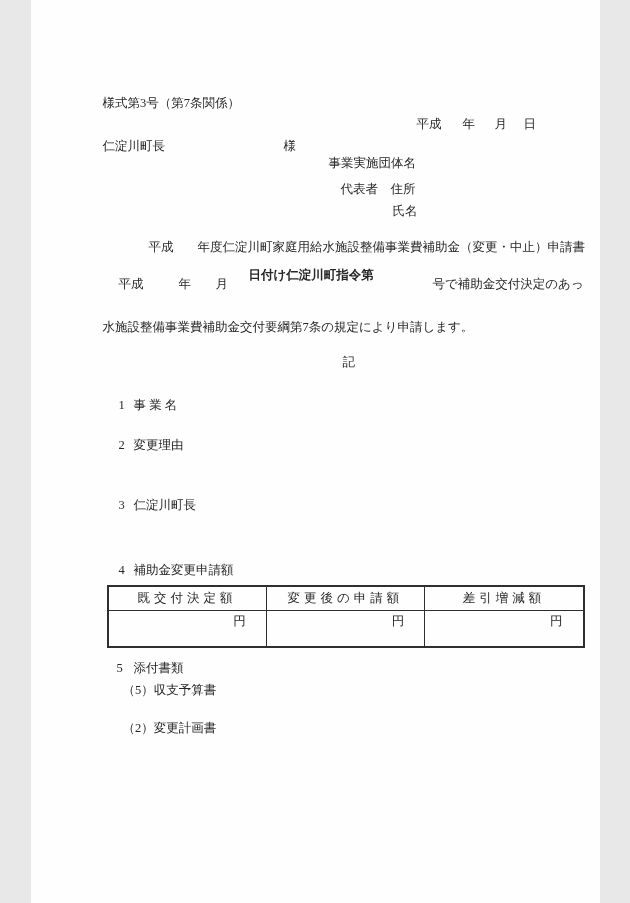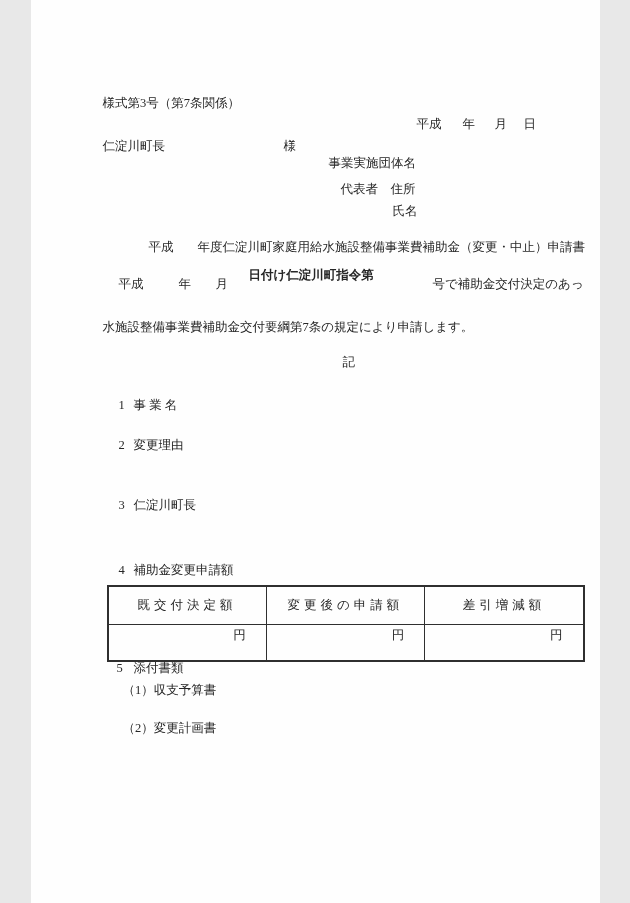--- a/index.html
+++ b/index.html
@@ -29,21 +29,21 @@
     border: 1px solid #2f2f2f;
     font-weight: normal;
     font-size: 12.5px;
     color: #262626;
     font-family: "Liberation Serif", "DejaVu Serif", serif;
   }
   table.amount-table th {
     height: 21px;
     text-align: center;
     letter-spacing: 4px;
-    padding: 8px;
+    padding: 1px;
   }
   table.amount-table td {
     height: 32px;
     text-align: right;
     vertical-align: top;
     padding: 3px 20px 0 0;
   }
 </style>
 </head>
 <body>
@@ -105,16 +105,16 @@
           <td>円</td>
           <td>円</td>
         </tr>
       </tbody>
     </table>
   </div>
 
   <span class="abs" style="left:86px; top:661px;">5</span>
   <span class="abs" style="left:103px; top:661px;">添付書類</span>
 
-  <span class="abs" style="left:92px; top:683px;">（1）収支予算書</span>
+  <span class="abs" style="left:92px; top:683px;">（5）収支予算書</span>
   <span class="abs" style="left:92px; top:705px;margin-top:16px;">（2）変更計画書</span>
 
 </div>
 
 </body></html>

